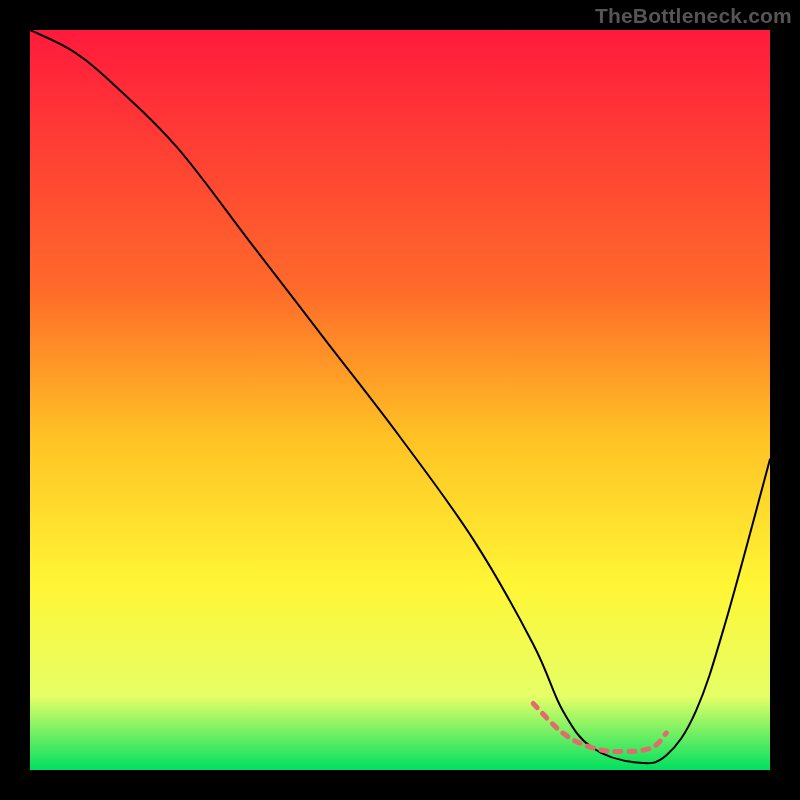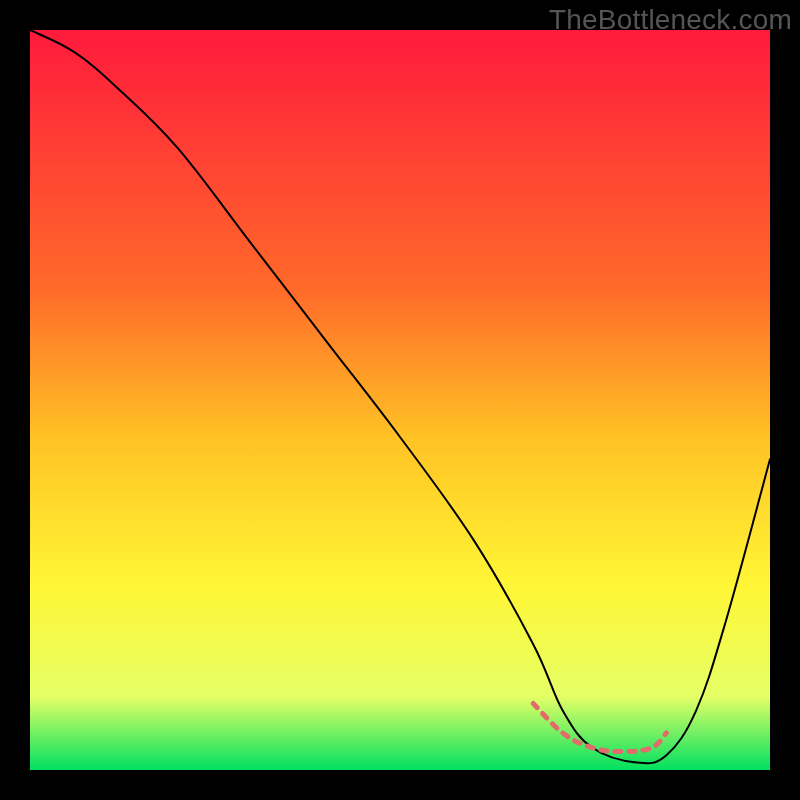--- a/index.html
+++ b/index.html
@@ -15,22 +15,22 @@
     position: relative;
     width: 800px;
     height: 800px;
     background: #000;
   }
   .watermark {
     position: absolute;
     top: 4px;
     right: 8px;
     color: #555;
-    font-size: 28px;
-    font-weight: 400;
+    font-size: 21px;
+    font-weight: 700;
     letter-spacing: 0.2px;
     z-index: 10;
   }
   .plot-area {
     position: absolute;
     left: 30px;
     top: 30px;
     width: 740px;
     height: 740px;
     overflow: hidden;

